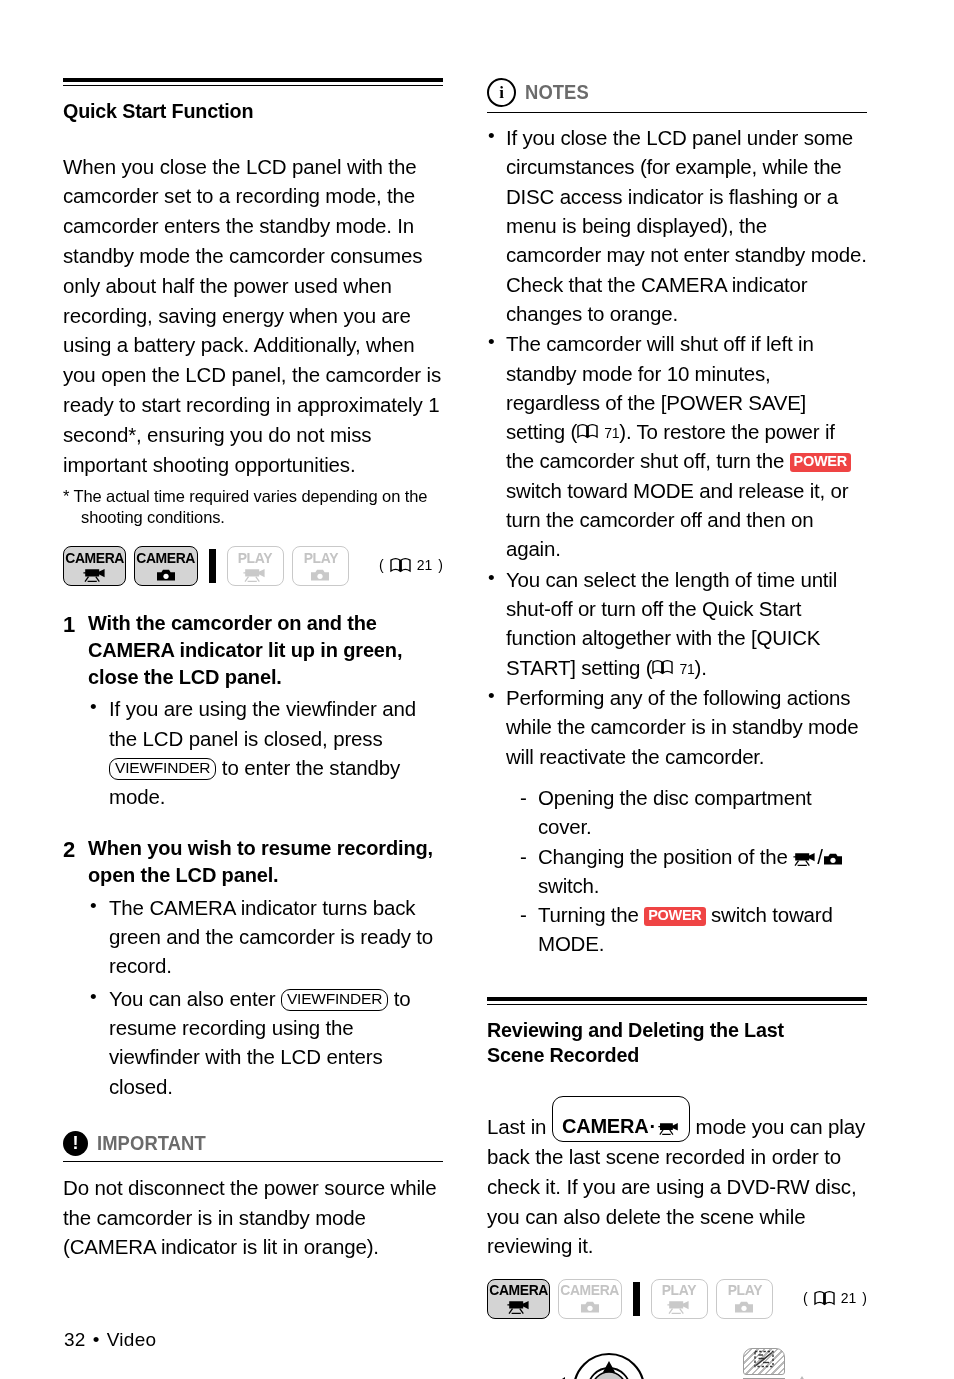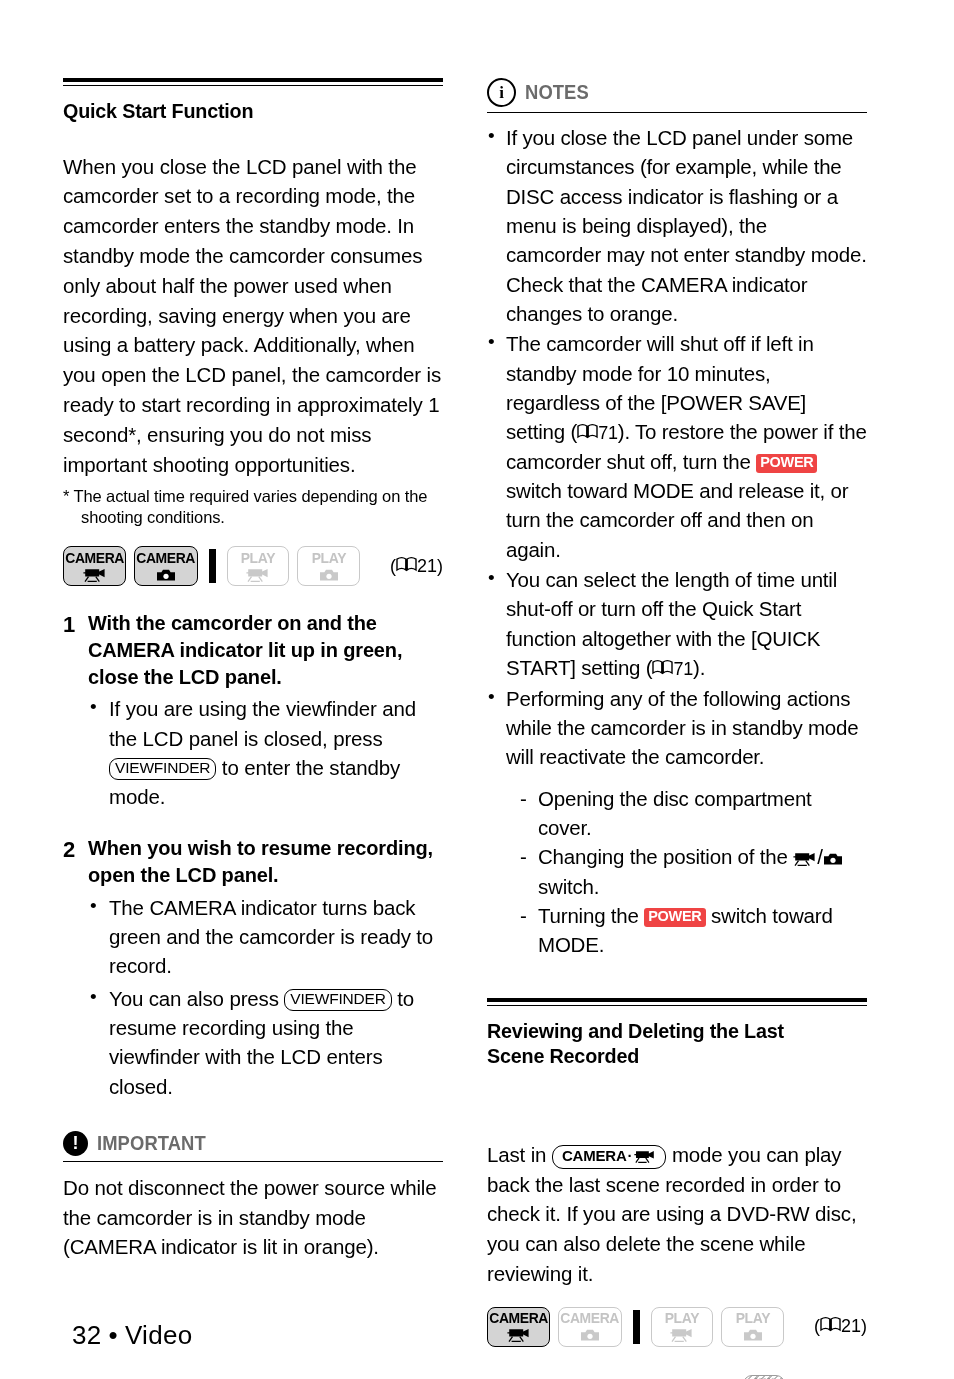--- a/index.html
+++ b/index.html
@@ -202,37 +202,36 @@
     font-weight: bold;
     line-height: 1.1;
     vertical-align: 2px;
     letter-spacing: -0.3px;
     white-space: nowrap;
   }
   .pill-mode {
     display: inline-block;
     border: 1.6px solid #000;
     border-radius: 11px;
-    padding: 1px 9px 2px 9px;
-    font-size: 15px;
+    padding: 17px 9px 2px 9px;
+    font-size: 20px;
     font-weight: bold;
     line-height: 1.25;
     vertical-align: 1px;
     white-space: nowrap;
     letter-spacing: -0.2px;
-    margin-top: 48px;
   }
   .pill-mode .sep { margin: 0 2px 0 1px; }
 
   
   .book-ref {
-    font-size: 18px;
+    font-size: 14px;
     white-space: nowrap;
     display: inline-flex;
-    align-items: center;
+    gap: 6px;
   }
   .book-icon { display: inline-block; vertical-align: -2px; }
 
   
   .mode-bar {
     display: flex;
     align-items: center;
     gap: 8px;
     margin: 18px 0 0 0;
   }
@@ -314,23 +313,23 @@
   .guide-row.bottom {
     border-radius: 3px 3px 9px 9px;
     font-size: 15.5px;
     font-weight: bold;
     letter-spacing: -0.3px;
   }
 
   
   .footer {
     position: absolute;
-    left: 72px;
+    left: 64px;
     bottom: 28px;
-    font-size: 26px;
+    font-size: 19px;
     letter-spacing: 0.3px;
   }
   .footer .dot { margin: 0 7px; }
 </style>
 </head>
 <body>
 
 <div class="page">
 
   <div class="col col-left">
@@ -398,21 +397,21 @@
     <ul class="bullets">
       <li><span>If you are using the viewfinder and the LCD panel is closed, press </span><span class="btn-outline">VIEWFINDER</span><span> to enter the standby mode.</span></li>
     </ul>
 
     <div class="step">
       <div class="step-num">2</div>
       <div class="step-text">When you wish to resume recording, open the LCD panel.</div>
     </div>
     <ul class="bullets">
       <li><span>The CAMERA indicator turns back green and the camcorder is ready to record.</span></li>
-      <li><span>You can also press </span><span class="btn-outline">VIEWFINDER</span><span> to resume recording using the viewfinder with the LCD enters closed.</span></li>
+      <li><span>You can also enter </span><span class="btn-outline">VIEWFINDER</span><span> to resume recording using the viewfinder with the LCD enters closed.</span></li>
     </ul>
 
     <div style="margin-top:30px;">
       <div class="callout-head">
         <span class="icon-circle icon-important">!</span>
         <span class="callout-title">IMPORTANT</span>
       </div>
       <p class="body" style="margin-top:11px;">Do not disconnect the power source while the camcorder is in standby mode (CAMERA indicator is lit in orange).</p>
     </div>
 

